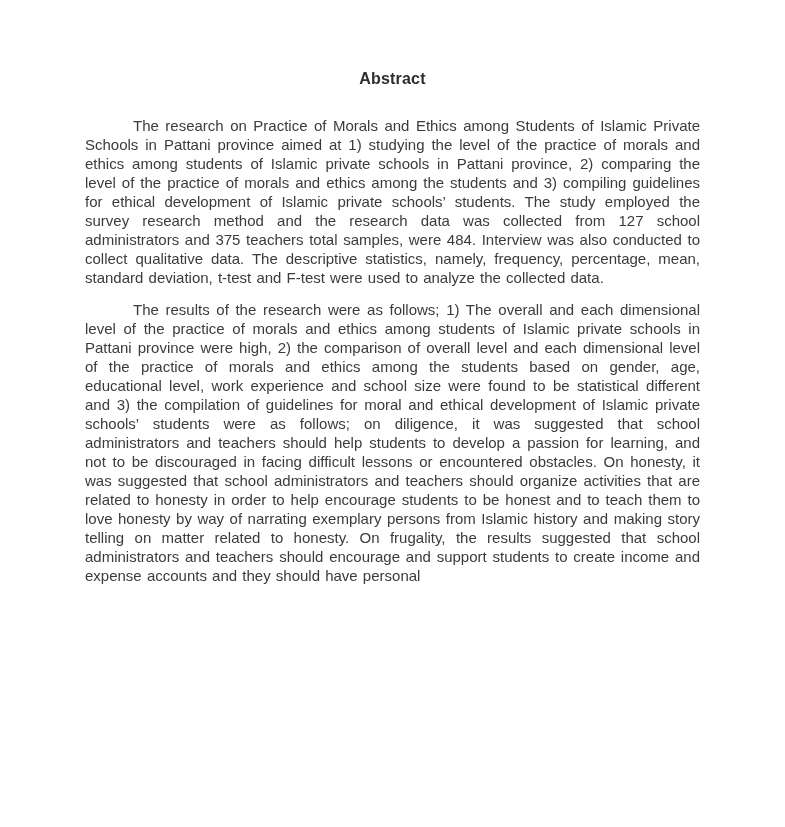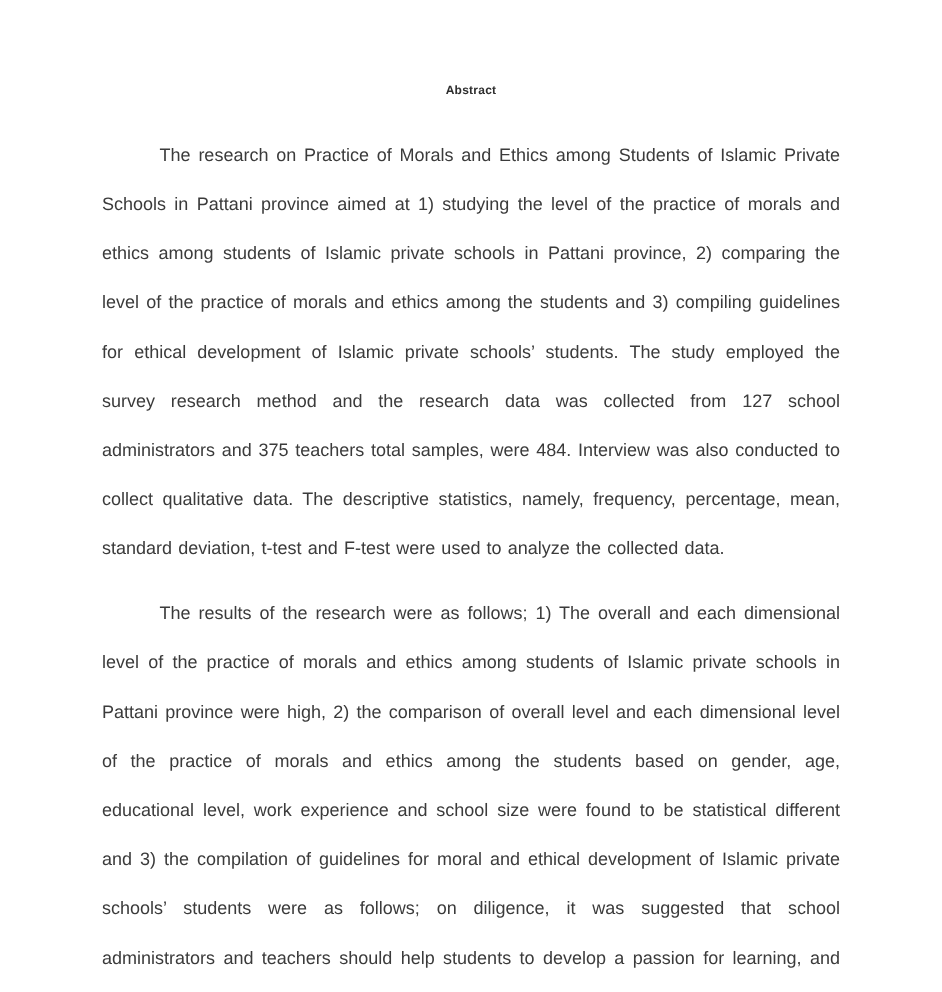--- a/index.html
+++ b/index.html
@@ -15,30 +15,30 @@
     overflow: hidden;
   }
   .page {
     box-sizing: border-box;
     width: 785px;
     height: 827px;
     padding: 70px 85px 0 85px;
     background: #ffffff;
   }
   .doc-title {
-    font-size: 10px;
+    font-size: 16px;
     font-weight: bold;
     text-align: center;
     margin: 0 0 28px 0;
     color: #2e2e2e;
     letter-spacing: 0.2px;
   }
   .doc-para {
     font-size: 15px;
-    line-height: 41px;
+    line-height: 19px;
     text-align: justify;
     text-indent: 48px;
     margin: 12px 0 13px 0;
     color: #3b3b3b;
     word-spacing: 1px;
   }
 </style>
 </head>
 <body>
 

